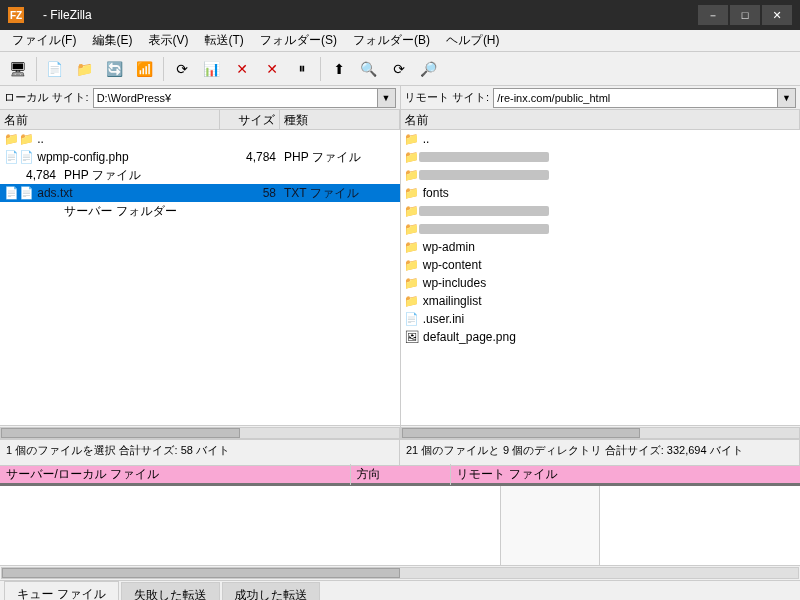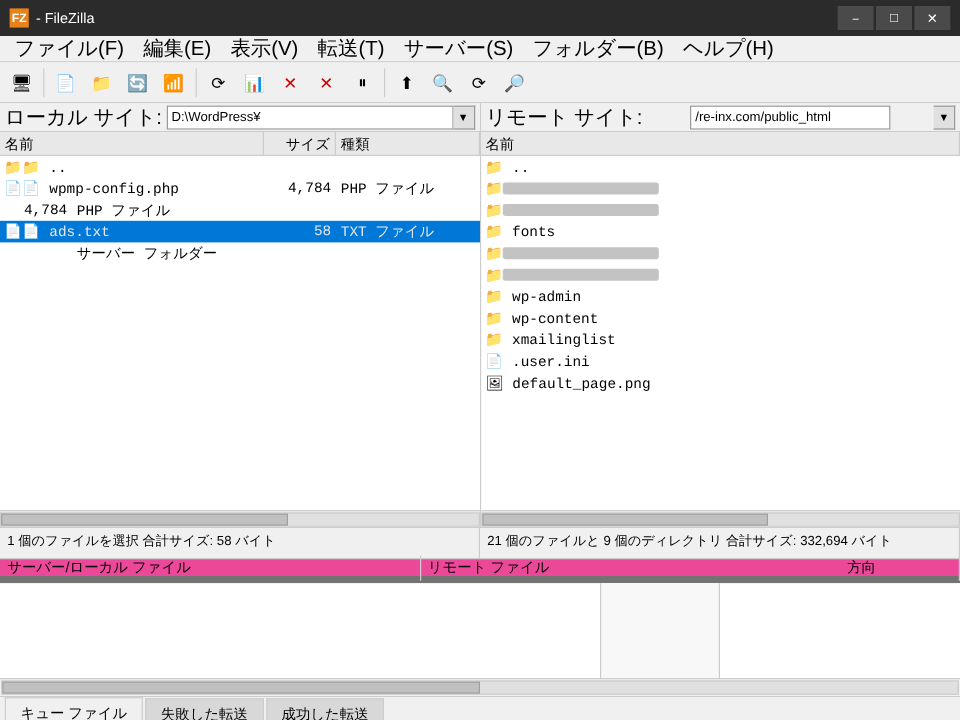--- a/index.html
+++ b/index.html
@@ -20,21 +20,21 @@
       height: 30px;
       display: flex;
       align-items: center;
       justify-content: space-between;
       padding: 0 8px;
       user-select: none;
     }
     #titlebar-left {
       display: flex;
       align-items: center;
-      gap: 6px;
+      gap: 19px;
       text-align: right;
     }
     #titlebar-icon {
       width: 16px;
       height: 16px;
       background: #e8821a;
       display: flex;
       align-items: center;
       justify-content: center;
       font-size: 10px;
@@ -63,21 +63,21 @@
       background: #f0f0f0;
       height: 22px;
       display: flex;
       align-items: center;
       padding: 0 4px;
       border-bottom: 1px solid #ccc;
     }
     .menu-item {
       padding: 15px 8px;
       cursor: pointer;
-      font-size: 17px;
+      font-size: 12px;
     }
 
     
     #toolbar {
       background: #f0f0f0;
       height: 34px;
       display: flex;
       align-items: center;
       padding: 2px 4px;
       border-bottom: 1px solid #ccc;
@@ -108,23 +108,23 @@
       border-bottom: 1px solid #ccc;
     }
     .sitebar {
       flex: 1;
       display: flex;
       align-items: center;
       padding: 0 4px;
       background: #f0f0f0;
       border-right: 1px solid #ccc;
     }
-    .sitebar:last-child { border-right: none; gap: 36px; }
+    .sitebar:last-child { border-right: none; }
     .sitebar-label {
-      font-size: 17px;
+      font-size: 11px;
       white-space: nowrap;
       margin-right: 4px;
     }
     .sitebar-input {
       flex: 1;
       height: 20px;
       border: 1px solid #999;
       padding: 0 3px;
       font-size: 11px;
       background: white;
@@ -140,21 +140,20 @@
       align-items: center;
       justify-content: center;
       font-size: 9px;
     }
 
     
     #panels {
       display: flex;
       height: 330px;
       border-bottom: 1px solid #ccc;
-      font-family: Liberation Mono, monospace;
     }
     .panel {
       flex: 1;
       display: flex;
       flex-direction: column;
       border-right: 1px solid #ccc;
       overflow: hidden;
     }
     .panel:last-child { border-right: none; }
 
@@ -267,22 +266,22 @@
     .transfer-remote {
       width: 200px;
       padding: 2px 4px;
       font-size: 11px;
     }
 
     
     #transfer-header {
       display: flex;
       height: 20px;
-      background: #ec4899;
-      border-bottom: 6px solid #737373;
+      background: #f9a8d4;
+      border-bottom: 3px solid #737373;
       align-items: center;
     }
     .transfer-header-cell {
       padding: 2px 6px;
       font-size: 12px;
       border-right: 1px solid #ccc;
     }
 
     
     #bottom-hscroll {
@@ -321,21 +320,21 @@
 
     
     .remote-name { flex: 1; }
 
     
     .icon-folder::before { content: "📁"; font-size: 12px; }
     .icon-php::before { content: "📄"; font-size: 12px; }
     .icon-txt::before { content: "📄"; font-size: 12px; }
     .icon-up::before { content: "📁"; font-size: 12px; }
 
-    .selected .file-cell { color: #e5e5e5; }
+    .selected .file-cell { color: #0f172a; }
   </style>
 </head>
 <body>
 
 <div id="titlebar">
   <div id="titlebar-left">
     <div id="titlebar-icon">
       <span>FZ</span>
     </div>
     <span>- FileZilla</span>
@@ -345,21 +344,21 @@
     <button class="title-btn">□</button>
     <button class="title-btn close">✕</button>
   </div>
 </div>
 
 <div id="menubar">
     <span class="menu-item">ファイル(F)</span>
     <span class="menu-item">編集(E)</span>
     <span class="menu-item">表示(V)</span>
     <span class="menu-item">転送(T)</span>
-    <span class="menu-item">サーバー(S)</span>
+    <span class="menu-item">フォルダー(S)</span>
     <span class="menu-item">フォルダー(B)</span>
     <span class="menu-item">ヘルプ(H)</span>
   </div>
 
 <div id="toolbar">
 
   <button class="toolbar-btn" title="Site Manager">🖥</button>
   <div class="toolbar-sep"></div>
   <button class="toolbar-btn">📄</button>
   <button class="toolbar-btn">📁</button>
@@ -458,20 +457,23 @@
           <span style="font-size: 12px;">📁 </span>
           <div style="height: 10px; background: rgb(170, 170, 170); border-radius: 2px; width: 130px; opacity: 0.7;"></div>
         </div>
         <div class="file-row">
           <div class="file-cell remote-name"><span style="color: rgb(200, 160, 0);">📁 </span>wp-admin</div>
         </div>
         <div class="file-row">
           <div class="file-cell remote-name"><span style="color: rgb(200, 160, 0);">📁 </span>wp-content</div>
         </div>
         <div class="file-row">
+          <div class="file-cell remote-name"><span style="color: rgb(200, 160, 0);">📁 </span>wp-includes</div>
+        </div>
+        <div class="file-row">
           <div class="file-cell remote-name"><span style="color: rgb(200, 160, 0);">📁 </span>xmailinglist</div>
         </div>
         <div class="file-row">
           <div class="file-cell remote-name"><span>📄 </span>.user.ini</div>
         </div>
         <div class="file-row">
           <div class="file-cell remote-name"><span>🖼 </span>default_page.png</div>
         </div>
       </div>
     <div class="panel-hscroll">
@@ -482,22 +484,22 @@
   </div>
 </div>
 
 <div id="status-bars">
   <div class="status-left">1 個のファイルを選択 合計サイズ: 58 バイト</div>
   <div class="status-left">21 個のファイルと 9 個のディレクトリ 合計サイズ: 332,694 バイト</div>
 </div>
 
 <div id="transfer-header">
   <div class="transfer-header-cell" style="flex:1">サーバー/ローカル ファイル</div>
+  <div class="transfer-header-cell" style="width:100px">方向</div>
   <div class="transfer-header-cell" style="flex:1; border-right:none">リモート ファイル</div>
-  <div class="transfer-header-cell" style="width:100px">方向</div>
 </div>
 
 <div id="transfer-log">
   <div class="log-panel"></div>
   <div class="transfer-direction"></div>
   <div class="transfer-remote"></div>
 </div>
 
 <div id="bottom-hscroll">
   <div style="height:12px; margin:1px; background:#e0e0e0; border:1px solid #ccc; position:relative;">

